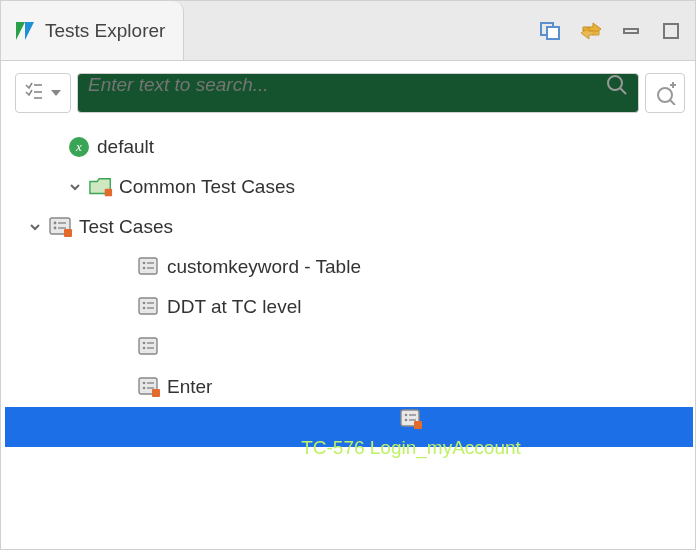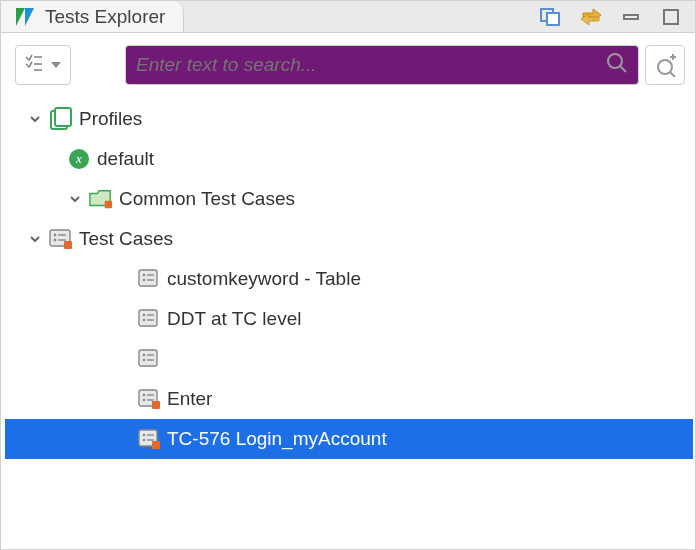--- a/index.html
+++ b/index.html
@@ -17,21 +17,21 @@
     width: 100%;
     height: 100%;
     border: 1px solid #d0d0d0;
     display: flex;
     flex-direction: column;
   }
   
   .tabbar {
     display: flex;
     align-items: stretch;
-    height: 32px;
+    height: 60px;
     background: #eaeaea;
     border-bottom: 1px solid #d0d0d0;
   }
   .tab {
     display: flex;
     align-items: center;
     gap: 8px;
     padding: 0 18px 0 12px;
     background: #f5f5f5;
     border-right: 1px solid #d0d0d0;
@@ -66,28 +66,27 @@
     gap: 6px;
     border: 1px solid #cfcfcf;
     border-radius: 4px;
     padding: 4px 8px;
     height: 40px;
     background: #fff;
   }
   .search-box {
     flex: 1;
     display: flex;
-    align-items: center;
+    align-items: flex-start;
     border: 1px solid #cfcfcf;
     border-radius: 4px;
     height: 40px;
     padding: 0 10px;
     gap: 8px;
-    background: #701a75;
-    margin-left: 48px;
+    background: #14532d;
   }
   .search-input {
     flex: 1;
     border: none;
     outline: none;
     font-size: 19px;
     font-style: italic;
     color: #aaa;
     background: transparent;
   }
@@ -118,21 +117,22 @@
     display: flex;
     align-items: center;
     gap: 6px;
     height: 40px;
     padding-right: 8px;
     cursor: default;
     white-space: nowrap;
   }
   .node.selected {
     background: #1d6fe8;
-    color: #ffffff;
+    color: #bef264;
+    flex-direction: column;
   }
   .chev {
     width: 16px;
     height: 16px;
     flex-shrink: 0;
     display: flex;
     align-items: center;
     justify-content: center;
   }
   .chev svg { display:block; }
@@ -224,34 +224,20 @@
         <circle cx="12" cy="14" r="7" fill="none" stroke="#999" stroke-width="2"></circle>
         <line x1="17" y1="19" x2="22" y2="24" stroke="#999" stroke-width="2"></line>
         <line x1="17" y1="4" x2="23" y2="4" stroke="#999" stroke-width="2"></line>
         <line x1="20" y1="1" x2="20" y2="7" stroke="#999" stroke-width="2"></line>
       </svg>
     </div>
   </div>
 
   <div class="tree-wrap">
 
-    <div class="node ind0">
-      <span class="chev">
-        <svg width="12" height="12" viewBox="0 0 12 12">
-            <path d="M2 4 L6 8 L10 4" stroke="#666" stroke-width="2" fill="none"></path>
-          </svg>
-      </span>
-      <span class="node-icon">
-        <svg width="24" height="24" viewBox="0 0 24 24">
-          <rect x="2" y="4" width="16" height="18" rx="2" fill="none" stroke="#3aa655" stroke-width="2"></rect>
-          <rect x="6" y="1" width="16" height="18" rx="2" fill="#fff" stroke="#3aa655" stroke-width="2"></rect>
-        </svg>
-      </span>
-      <span class="node-label">Profiles</span>
-    </div>
 
     <div class="node ind1">
       <span class="node-icon">
         <svg width="22" height="22" viewBox="0 0 22 22">
           <circle cx="11" cy="11" r="10" fill="#3aa655"></circle>
           <text x="11" y="15" font-size="13" font-style="italic" text-anchor="middle" fill="#fff" font-family="serif">x</text>
         </svg>
       </span>
       <span class="node-label">default</span>
     </div>

